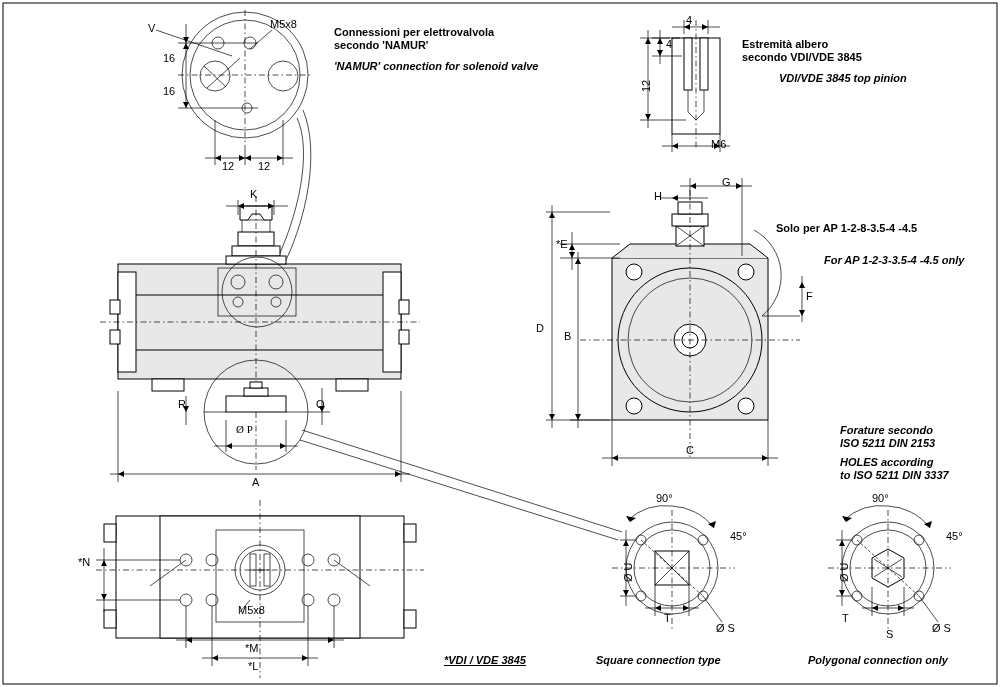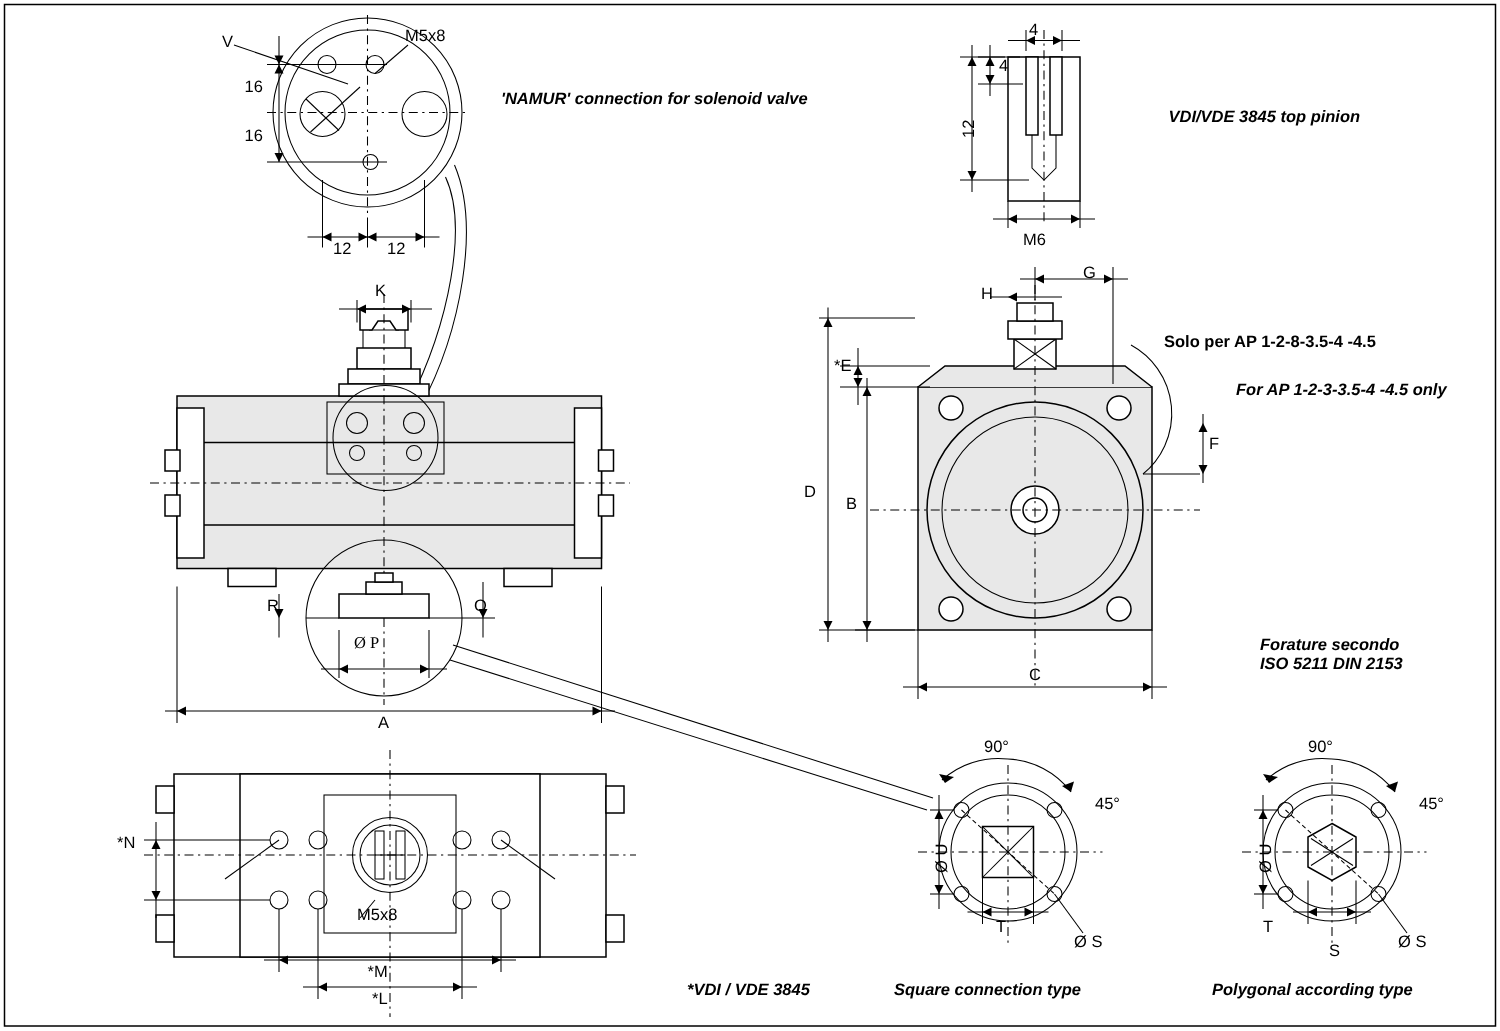--- a/index.html
+++ b/index.html
@@ -329,62 +329,68 @@
   <polygon points="904,608 898,605 898,611" class="tri"></polygon>
   <line x1="919" y1="596" x2="938" y2="622" class="thin"></line>
 </svg>
 
 <div class="lbl" style="left:148px;top:22px;">V</div>
 <div class="lbl" style="left:270px;top:18px;">M5x8</div>
 <div class="lbl" style="left:163px;top:52px;">16</div>
 <div class="lbl" style="left:163px;top:85px;">16</div>
 <div class="lbl" style="left:222px;top:160px;">12</div>
 <div class="lbl" style="left:258px;top:160px;">12</div>
+<div class="lbl b" style="left:334px;top:26px;">Connessioni per elettrovalvola
+secondo 'NAMUR'</div>
 <div class="lbl b it" style="left:334px;top:60px;">'NAMUR' connection for solenoid valve</div>
 
 <div class="lbl" style="left:686px;top:14px;">4</div>
 <div class="lbl" style="left:666px;top:38px;">4</div>
 <div class="lbl rot" style="left:640px;top:92px;">12</div>
-<div class="lbl" style="left:682px;top:138px;margin-top:16px;">M6</div>
+<div class="lbl" style="left:711px;top:138px;">M6</div>
+<div class="lbl b" style="left:742px;top:38px;">Estremità albero
+secondo VDI/VDE 3845</div>
 <div class="lbl b it" style="left:742px;top:72px;margin-left:37px;">VDI/VDE 3845 top pinion</div>
 
 <div class="lbl" style="left:250px;top:188px;">K</div>
 <div class="lbl" style="left:178px;top:398px;">R</div>
 <div class="lbl" style="left:316px;top:398px;">Q</div>
 <div class="lbl" style="left:236px;top:423px;font-family:Liberation Serif, serif;">Ø P</div>
 <div class="lbl" style="left:252px;top:476px;">A</div>
 
 <div class="lbl" style="left:722px;top:176px;">G</div>
 <div class="lbl" style="left:654px;top:190px;">H</div>
 <div class="lbl" style="left:556px;top:238px;">*E</div>
 <div class="lbl" style="left:806px;top:290px;">F</div>
 <div class="lbl" style="left:536px;top:322px;">D</div>
 <div class="lbl" style="left:564px;top:330px;">B</div>
 <div class="lbl" style="left:686px;top:444px;">C</div>
 <div class="lbl b" style="left:776px;top:222px;">Solo per AP 1-2-8-3.5-4 -4.5</div>
 <div class="lbl b it" style="left:824px;top:238px;margin-top:16px;">For AP 1-2-3-3.5-4 -4.5 only</div>
 
 <div class="lbl b it" style="left:840px;top:424px;">Forature secondo
 ISO 5211 DIN 2153</div>
+<div class="lbl b it" style="left:840px;top:456px;">HOLES according
+to ISO 5211 DIN 3337</div>
 
 <div class="lbl" style="left:78px;top:556px;">*N</div>
 <div class="lbl" style="left:238px;top:604px;">M5x8</div>
 <div class="lbl" style="left:245px;top:642px;">*M</div>
 <div class="lbl" style="left:248px;top:660px;">*L</div>
 
 <div class="lbl" style="left:656px;top:492px;">90°</div>
 <div class="lbl" style="left:730px;top:530px;">45°</div>
 <div class="lbl rot" style="left:622px;top:582px;">Ø U</div>
 <div class="lbl" style="left:664px;top:612px;">T</div>
 <div class="lbl" style="left:716px;top:622px;">Ø S</div>
 <div class="lbl b it" style="left:596px;top:654px;">Square connection type</div>
 
 <div class="lbl" style="left:872px;top:492px;">90°</div>
 <div class="lbl" style="left:946px;top:530px;">45°</div>
 <div class="lbl rot" style="left:838px;top:582px;">Ø U</div>
 <div class="lbl" style="left:842px;top:612px;">T</div>
 <div class="lbl" style="left:886px;top:628px;">S</div>
 <div class="lbl" style="left:932px;top:622px;">Ø S</div>
-<div class="lbl b it" style="left:808px;top:654px;">Polygonal according type</div>
-
-<div class="lbl b it" style="left:458px;top:654px;">*VDI / VDE 3845</div>
+<div class="lbl b it" style="left:808px;top:654px;">Polygonal connection only</div>
+
+<div class="lbl b it" style="left:444px;top:654px;text-decoration:underline;">*VDI / VDE 3845</div>
 
 </div>
 
 </body></html>

